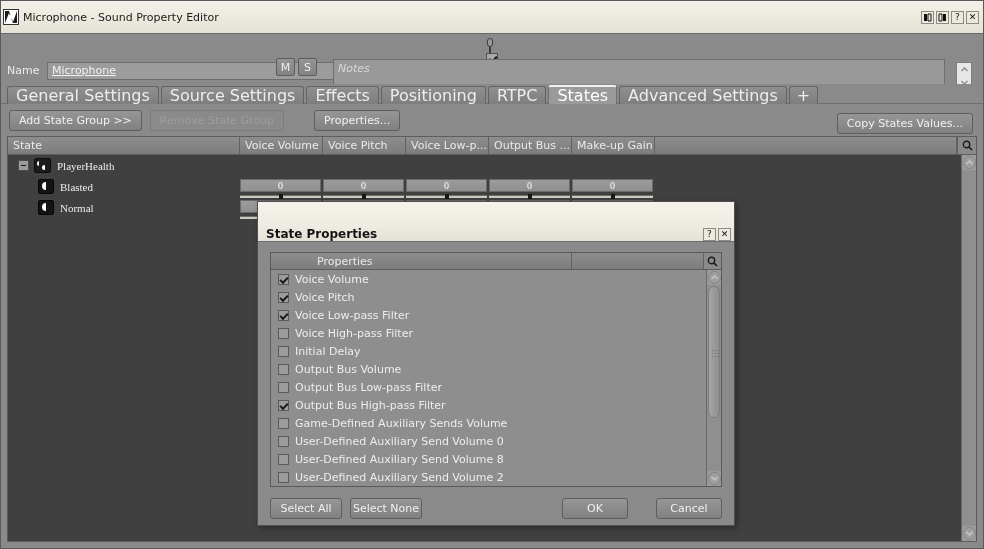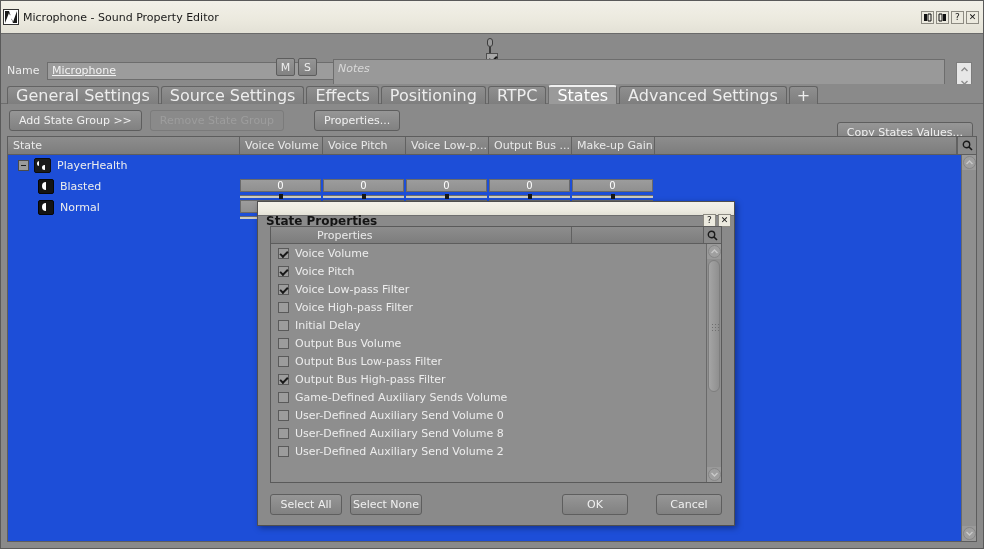--- a/index.html
+++ b/index.html
@@ -282,21 +282,21 @@
   .btn.disabled {
     color: #9d9d9d;
     background: #8a8a8a;
     border-color: #7b7b7b;
   }
   .btn + .btn { margin-left: 8px; }
   .btn.spaced { margin-left: 30px; }
   .toolbar-right {
     position: absolute;
     right: 10px;
-    top: 18px;
+    top: 9px;
   }
 
   
   .gridwrap {
     flex: 1 1 auto;
     margin: 0 6px 6px 6px;
     border: 1px solid #5d5d5d;
     background: #8e8e8e;
     display: flex;
     flex-direction: column;
@@ -324,22 +324,23 @@
   .gh-search {
     width: 18px;
     flex: 0 0 18px;
     background: #8a8a8a;
     display:flex; align-items:center; justify-content:center;
     border-left: 1px solid #616161;
   }
   .grid-body {
     flex: 1 1 auto;
     position: relative;
-    background: #1d4ed8;
+    background: #404040;
     overflow: hidden;
+    font-family: Liberation Serif, serif;
   }
   .tree-row {
     height: 21px;
     display: flex;
     align-items: center;
     padding-left: 10px;
     box-sizing: border-box;
     color: #ededed;
     font-size: 11px;
   }
@@ -479,26 +480,26 @@
     width: 478px; height: 325px;
     background: #8a8a8a;
     border: 1px solid #4f4f4f;
     box-sizing: border-box;
     box-shadow: 2px 2px 6px rgba(0,0,0,.35);
     display: flex;
     flex-direction: column;
     z-index: 50;
   }
   .dlg-title {
-    height: 14px;
+    height: 40px;
     background: linear-gradient(to bottom,#f4f2ea 0%, #eeece2 60%, #e4e2d7 100%);
     border-bottom: 1px solid #6e6e6e;
     display: flex;
-    align-items: flex-start;
-    padding: 12px 3px 0 8px;
+    align-items: flex-end;
+    padding: 0 3px 0 8px;
     box-sizing: border-box;
     flex: 0 0 auto;
   }
   .dlg-title-text {
     flex: 1 1 auto;
     font-size: 12px;
     font-weight: bold;
     color: #141414;
   }
   .dlg-body {

